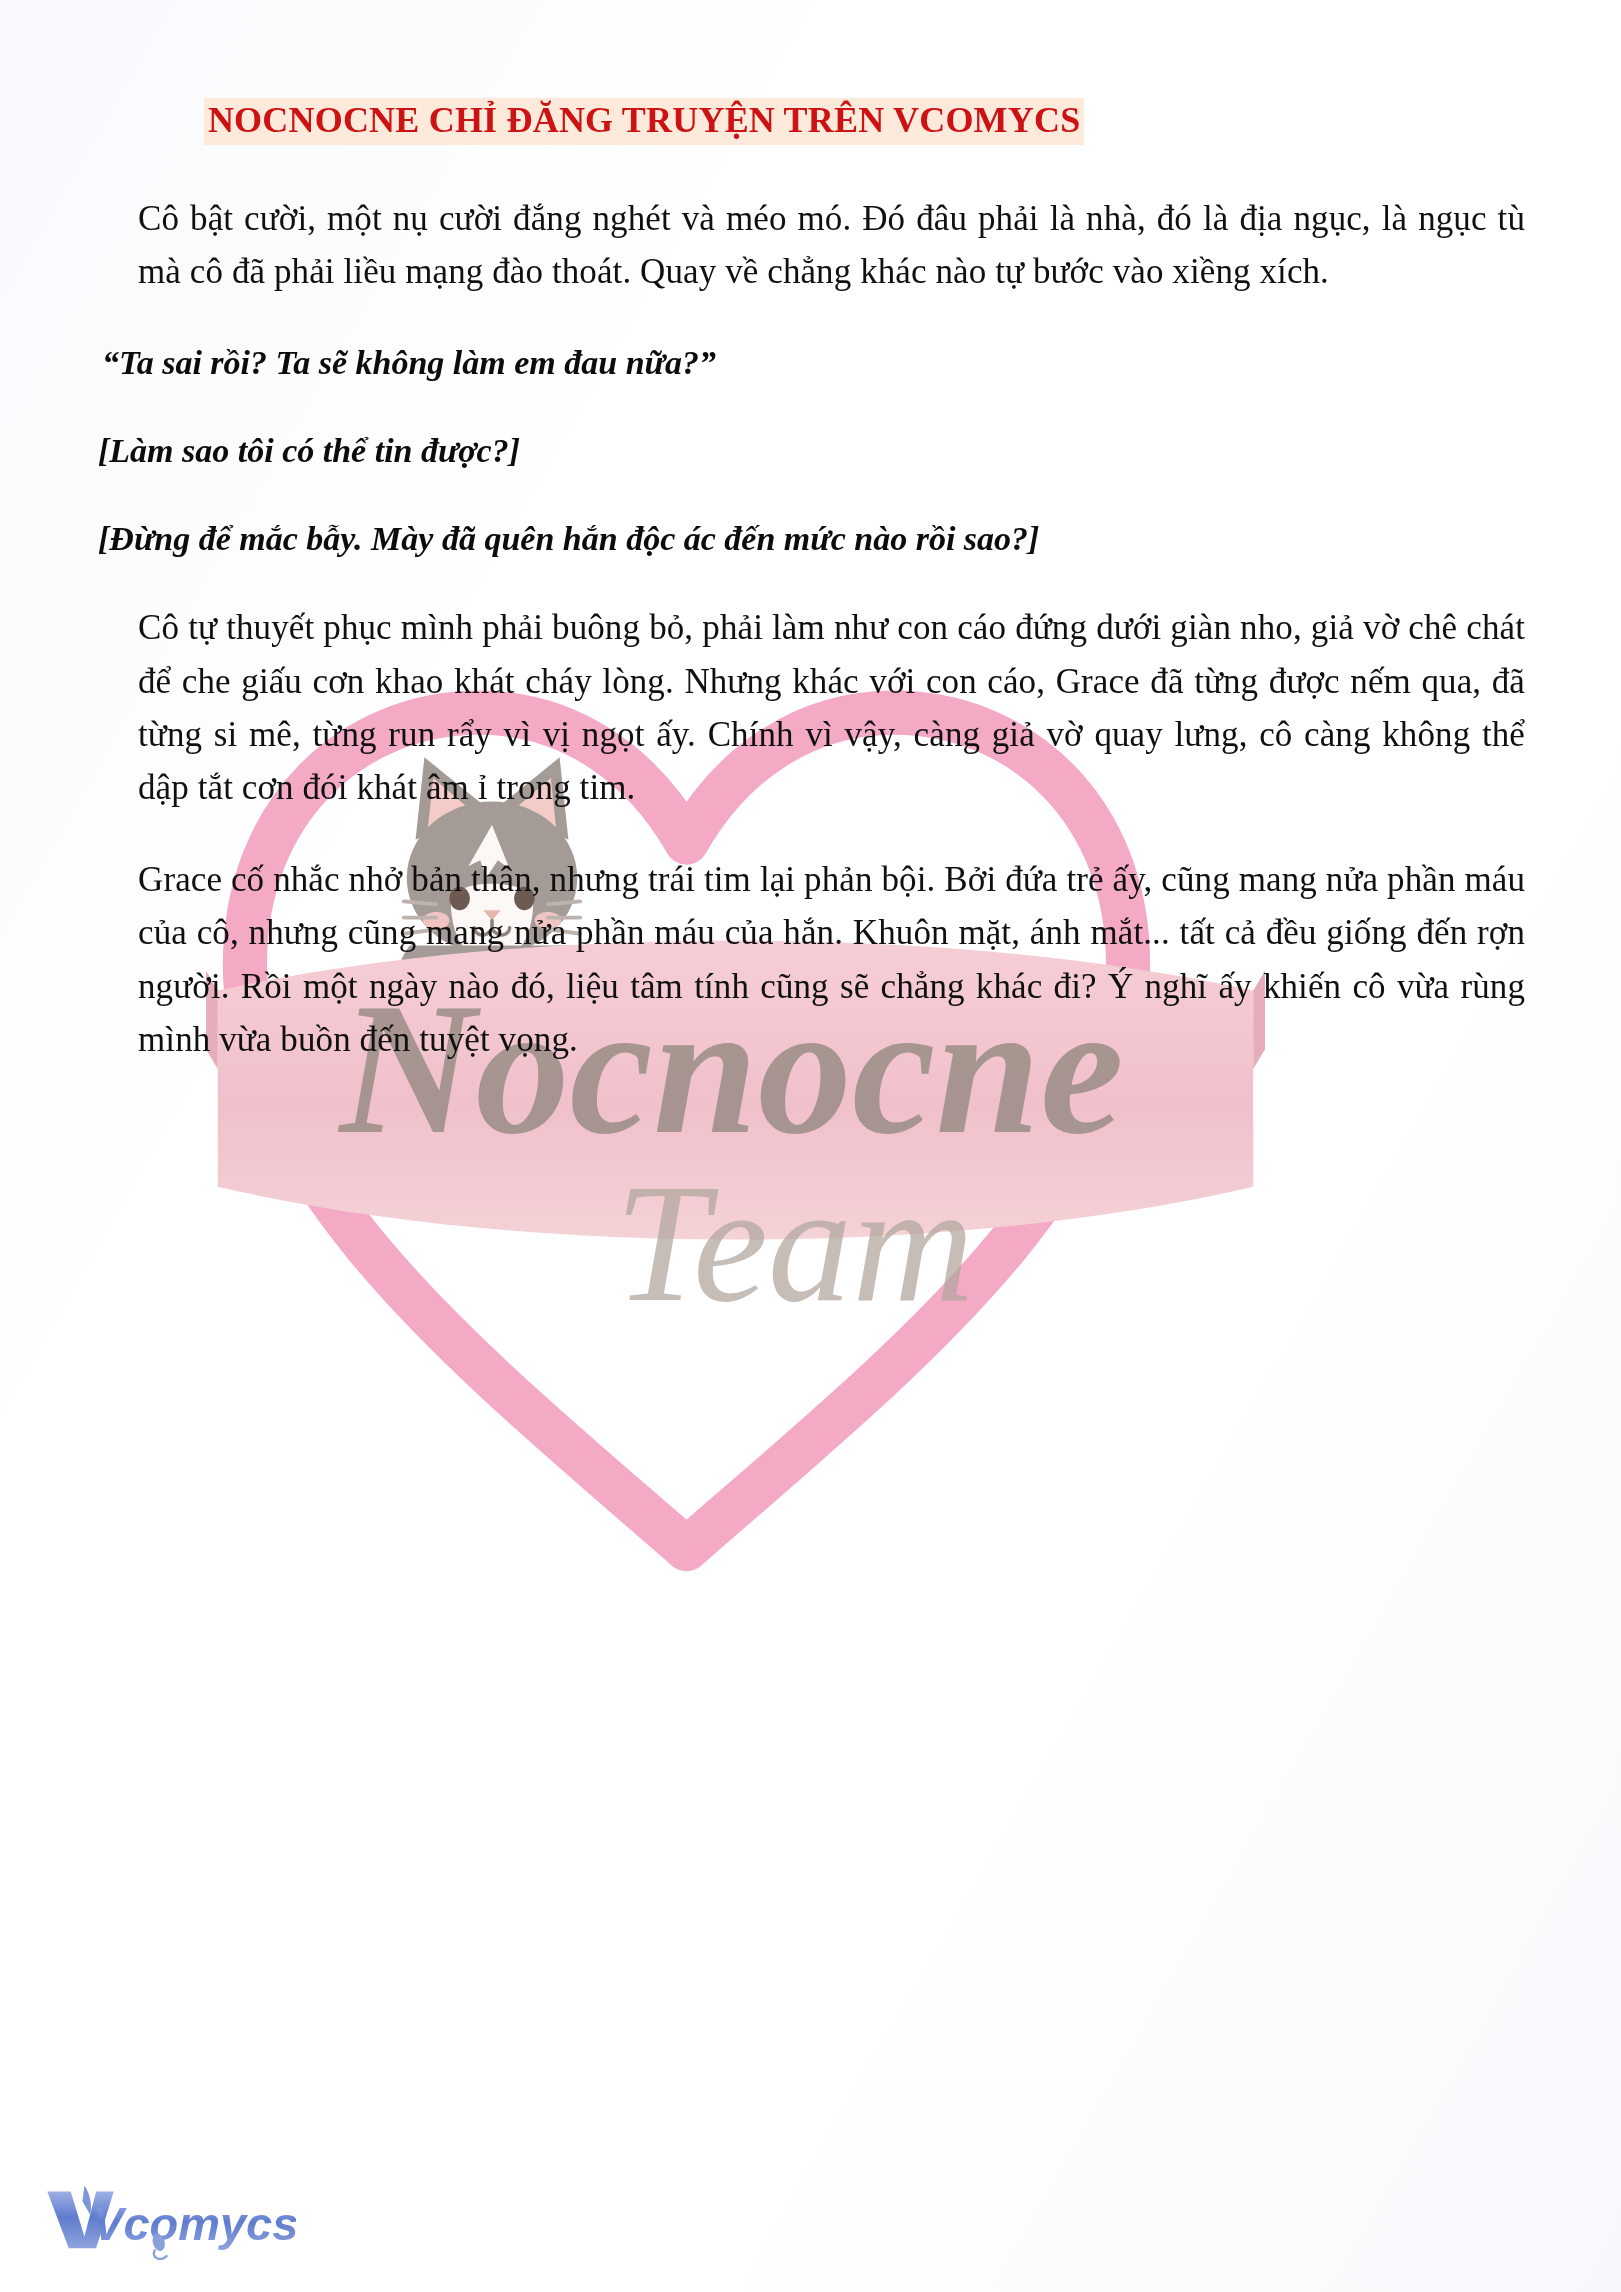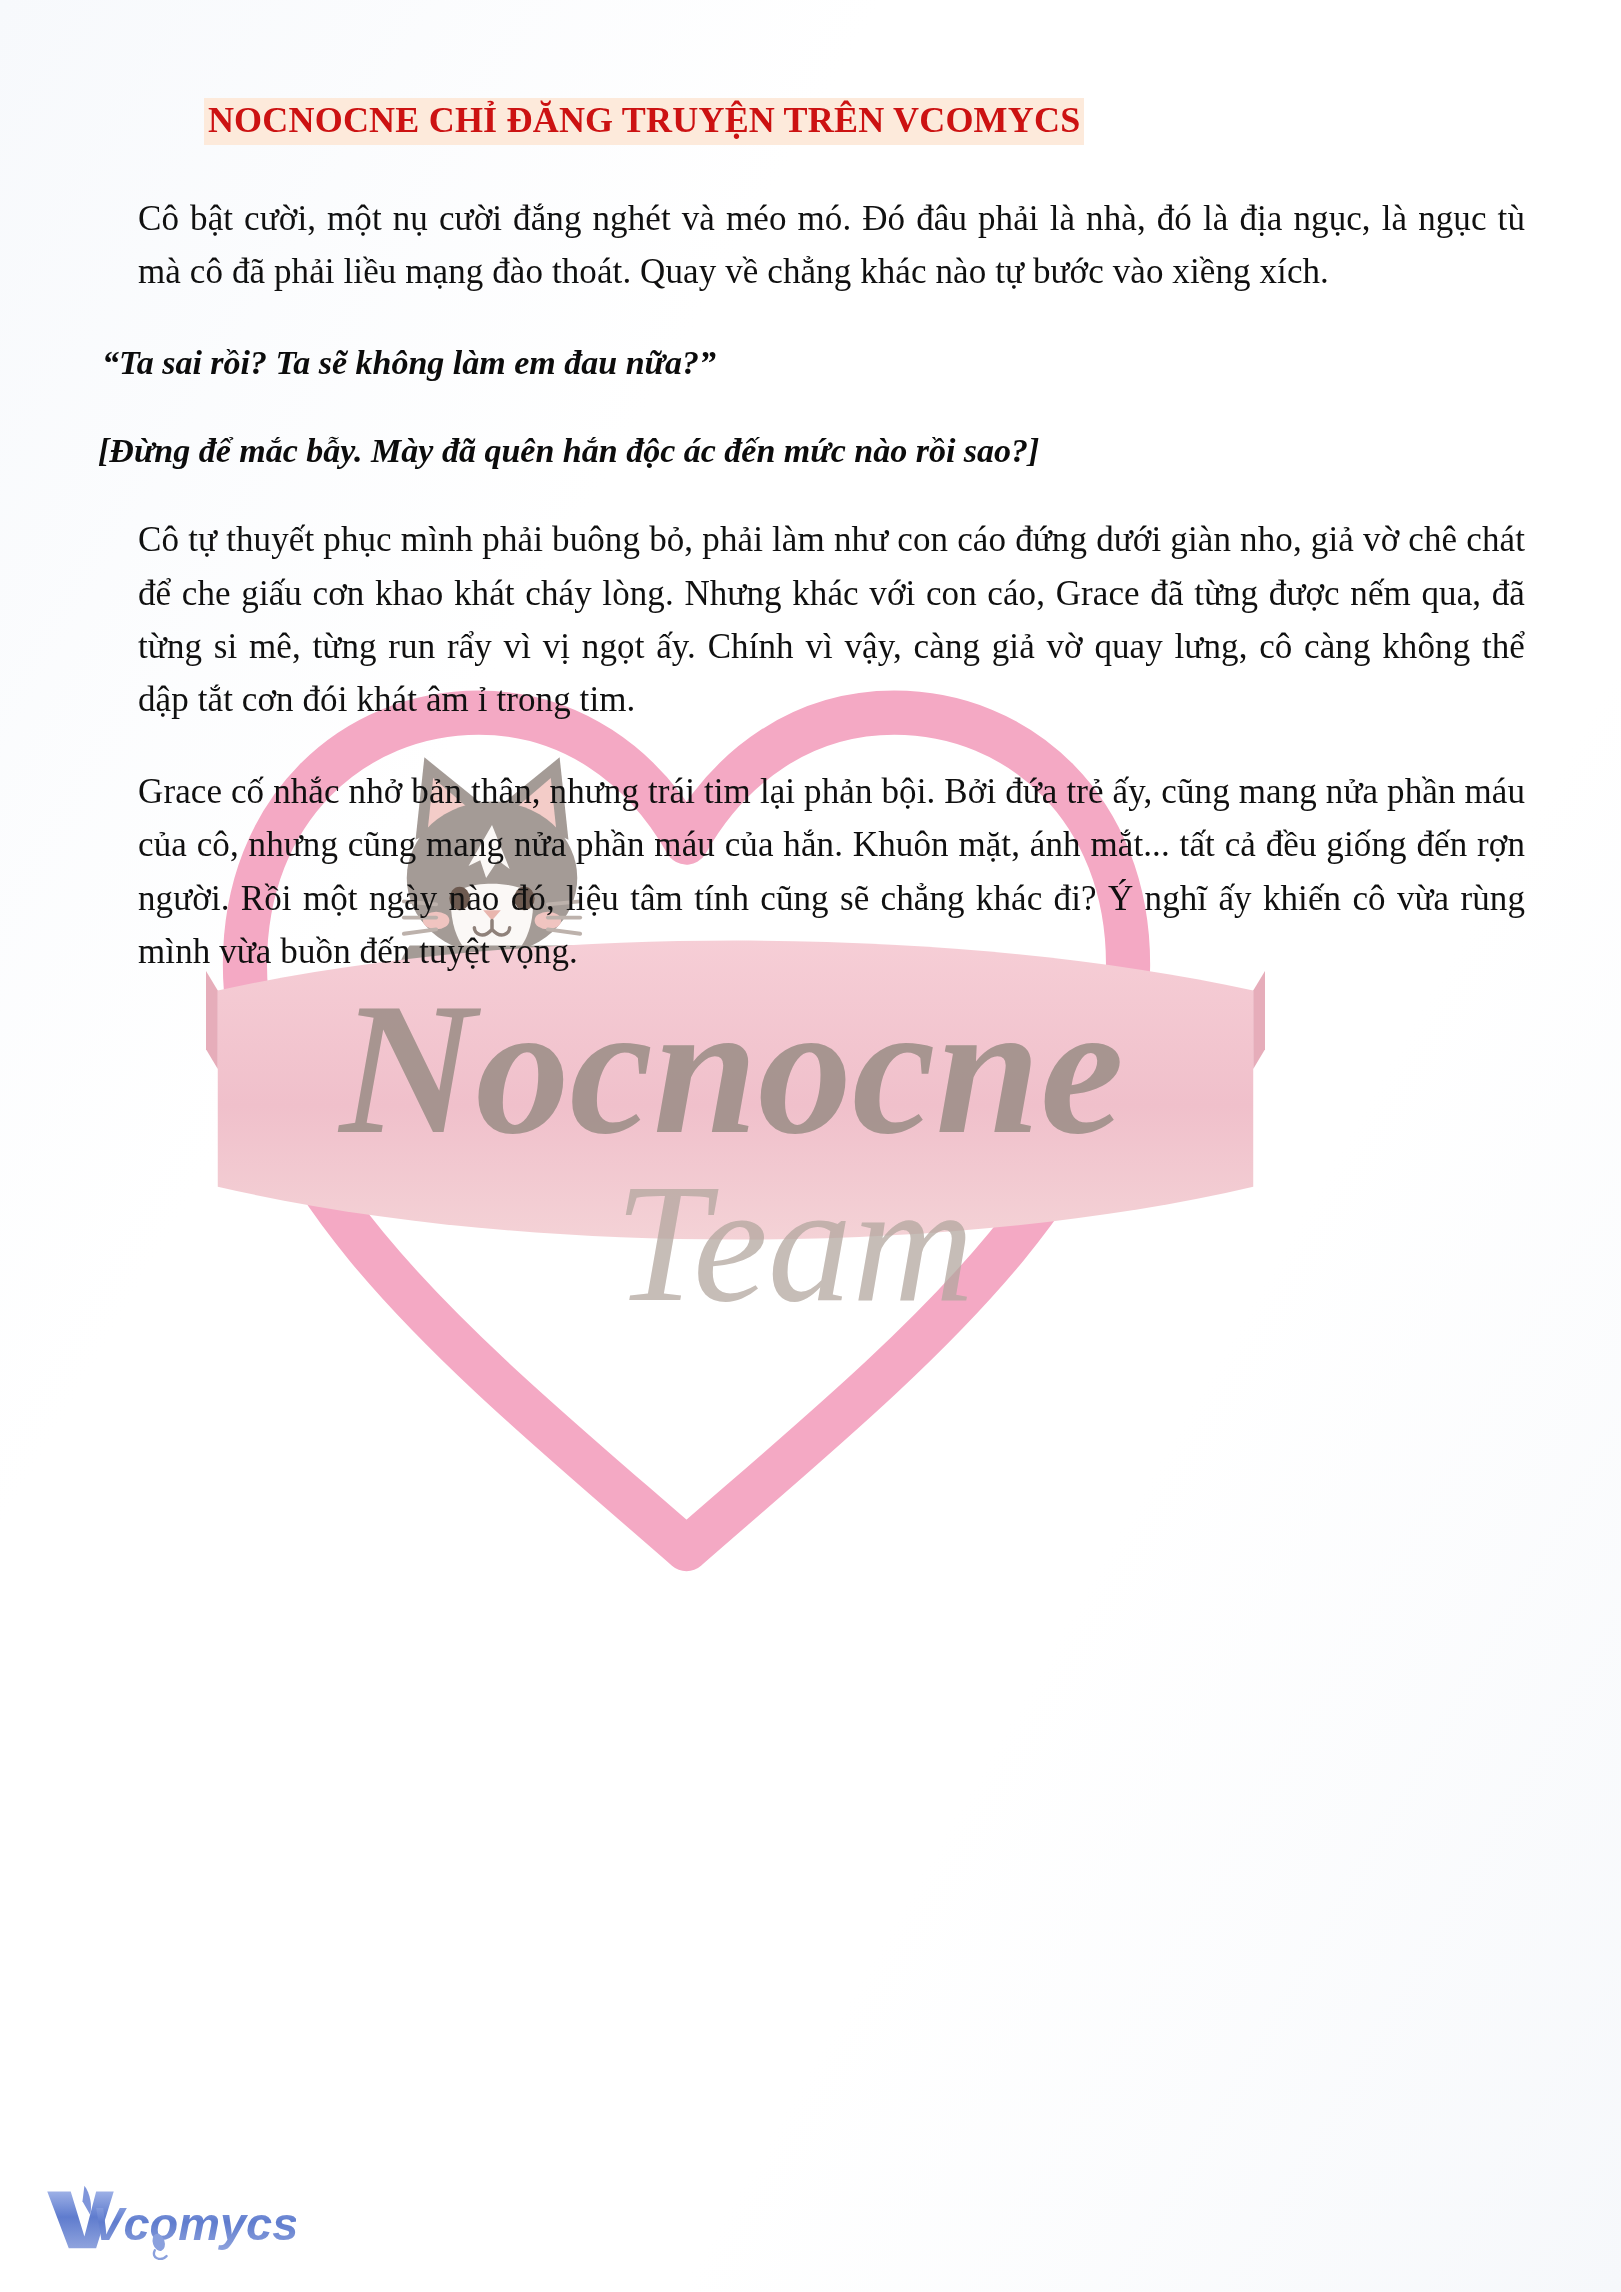--- a/index.html
+++ b/index.html
@@ -207,20 +207,21 @@
       <div class="site-header">NOCNOCNE CHỈ ĐĂNG TRUYỆN TRÊN VCOMYCS</div>
     </div>
 
     <div class="body-block">
 
 
       <p class="para narration">Cô bật cười, một nụ cười đắng nghét và méo mó. Đó đâu phải là nhà, đó là địa ngục, là ngục tù mà cô đã phải liều mạng đào thoát. Quay về chẳng khác nào tự bước vào xiềng xích.</p>
 
       <p class="dialogue">“Ta sai rồi? Ta sẽ không làm em đau nữa?”</p>
 
+      <p class="thought">[Làm sao tôi có thể tin được?]</p>
 
 
       <p class="thought">[Đừng để mắc bẫy. Mày đã quên hắn độc ác đến mức nào rồi sao?]</p>
 
       <p class="para narration">Cô tự thuyết phục mình phải buông bỏ, phải làm như con cáo đứng dưới giàn nho, giả vờ chê chát để che giấu cơn khao khát cháy lòng. Nhưng khác với con cáo, Grace đã từng được nếm qua, đã từng si mê, từng run rẩy vì vị ngọt ấy. Chính vì vậy, càng giả vờ quay lưng, cô càng không thể dập tắt cơn đói khát âm ỉ trong tim.</p>
 
       <p class="para narration">Grace cố nhắc nhở bản thân, nhưng trái tim lại phản bội. Bởi đứa trẻ ấy, cũng mang nửa phần máu của cô, nhưng cũng mang nửa phần máu của hắn. Khuôn mặt, ánh mắt... tất cả đều giống đến rợn người. Rồi một ngày nào đó, liệu tâm tính cũng sẽ chẳng khác đi? Ý nghĩ ấy khiến cô vừa rùng mình vừa buồn đến tuyệt vọng.</p>
 
 
     </div>

